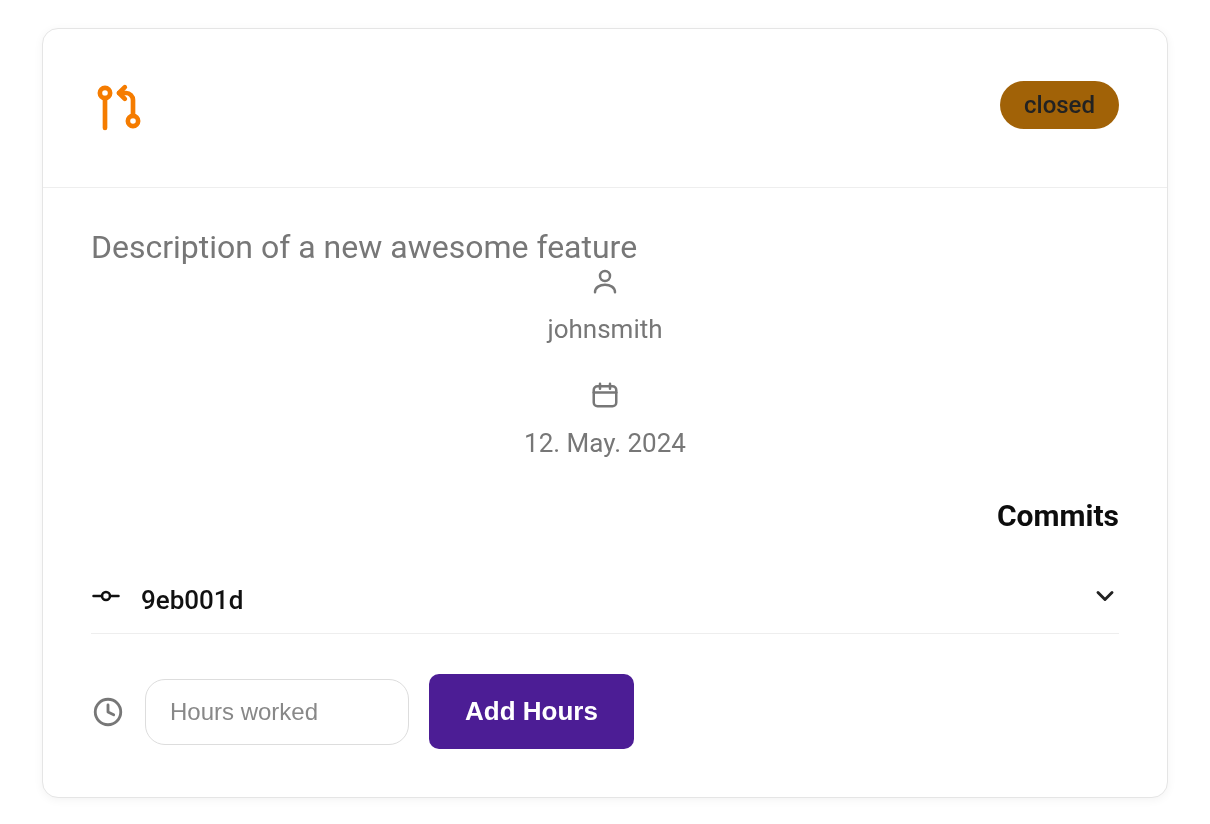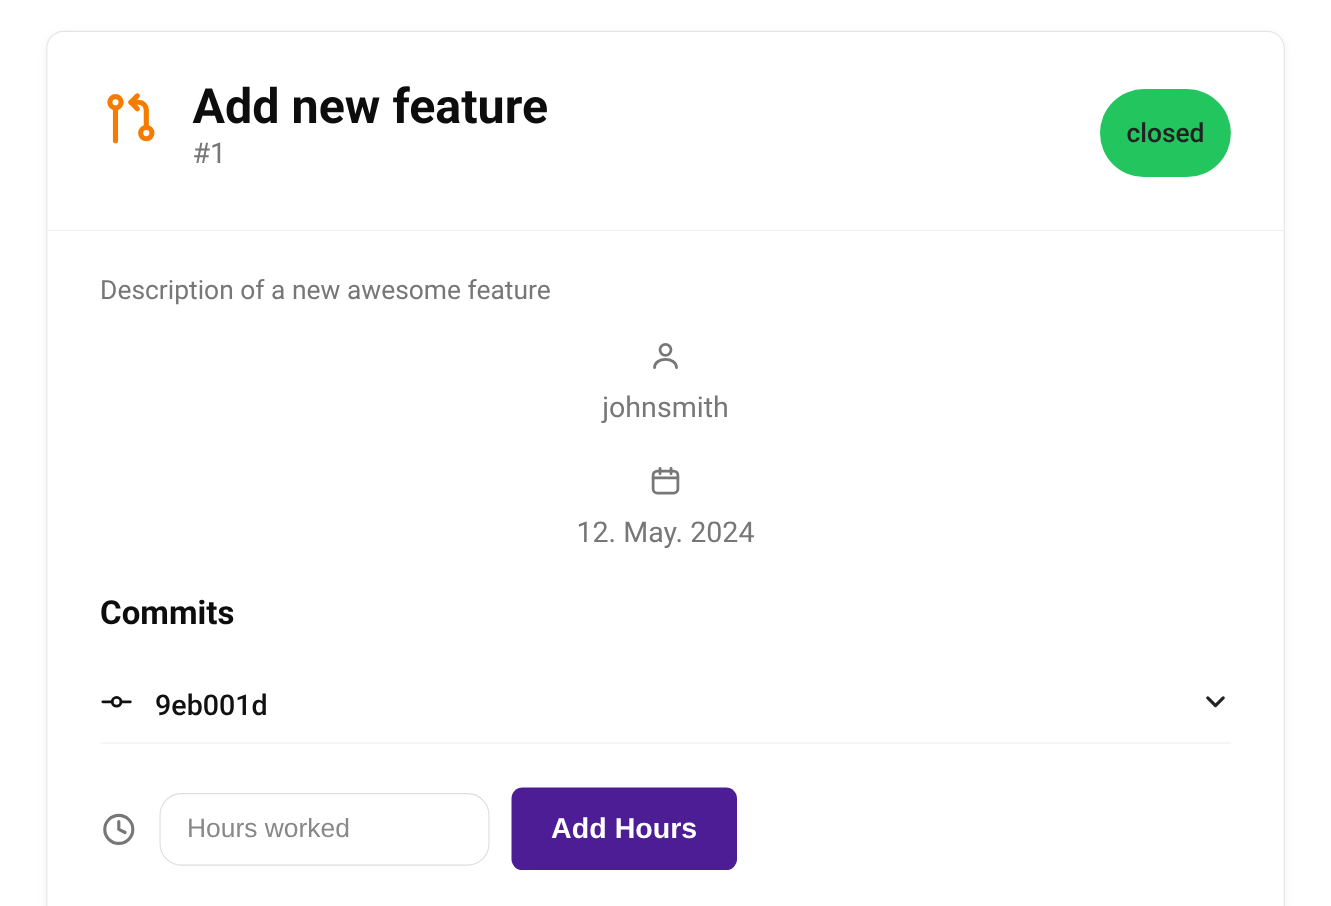--- a/index.html
+++ b/index.html
@@ -46,35 +46,34 @@
       font-weight: 700;
       color: #0d0d0d;
       line-height: 1.1;
     }
     .issue-number {
       font-size: 26px;
       color: #777777;
       font-weight: 400;
     }
     .status-badge {
-      background: #22c55e;
+      background: #a16207;
       color: #222222;
       font-size: 24px;
       font-weight: 500;
-      padding: 26px 24px;
+      padding: 10px 24px;
       border-radius: 999px;
       margin-top: 8px;
     }
     .card-body {
       padding: 40px 48px 48px 48px;
     }
     .description {
-      font-size: 24px;
-      color: #777777;
-      margin-bottom: 30px;
+      font-size: 32px;
+      color: #777777;
     }
     .meta-row {
       display: flex;
       align-items: center;
       gap: 18px;
       color: #777777;
       font-size: 26px;
       margin-bottom: 40px;
       flex-direction: column;
     }
@@ -83,20 +82,21 @@
       align-items: center;
     }
     .meta-row .gap {
       width: 12px;
     }
     .commits-heading {
       font-size: 30px;
       font-weight: 700;
       color: #0d0d0d;
       margin-bottom: 30px;
+      text-align: right;
     }
     .commit-row {
       display: flex;
       align-items: center;
       justify-content: space-between;
       padding: 18px 0;
       border-bottom: 1px solid #eeeeee;
       cursor: pointer;
     }
     .commit-left {
@@ -122,21 +122,21 @@
       color: #777777;
       display:inline-flex;
     }
     .hours-input {
       border: 1px solid #dddddd;
       border-radius: 20px;
       padding: 18px 24px;
       font-size: 24px;
       color: #333333;
       outline: none;
-      width: 300px;
+      width: 264px;
       background: #ffffff;
     }
     .hours-input::placeholder {
       color: #888888;
     }
     .add-hours-btn {
       background: #4c1d95;
       color: #ffffff;
       border: none;
       border-radius: 10px;
@@ -155,24 +155,20 @@
     <div class="header-left">
       <span class="pr-icon">
         <svg width="56" height="56" viewBox="0 0 24 24" fill="none" stroke="currentColor" stroke-width="2" stroke-linecap="round" stroke-linejoin="round">
           <circle cx="6" cy="6" r="2.2"></circle>
           <circle cx="18" cy="18" r="2.2"></circle>
           <line x1="6" y1="8.2" x2="6" y2="21"></line>
           <path d="M12 6 h3 a3 3 0 0 1 3 3 v6.8"></path>
           <polyline points="14.5 3.5 12 6 14.5 8.5"></polyline>
         </svg>
       </span>
-      <div class="title-block">
-        <h1 class="title">Add new feature</h1>
-        <span class="issue-number">#1</span>
-      </div>
     </div>
     <span class="status-badge">closed</span>
   </div>
 
   <div class="card-body">
     <p class="description">Description of a new awesome feature</p>
 
     <div class="meta-row">
       <span class="icon">
         <svg width="30" height="30" viewBox="0 0 24 24" fill="none" stroke="currentColor" stroke-width="2" stroke-linecap="round" stroke-linejoin="round">

